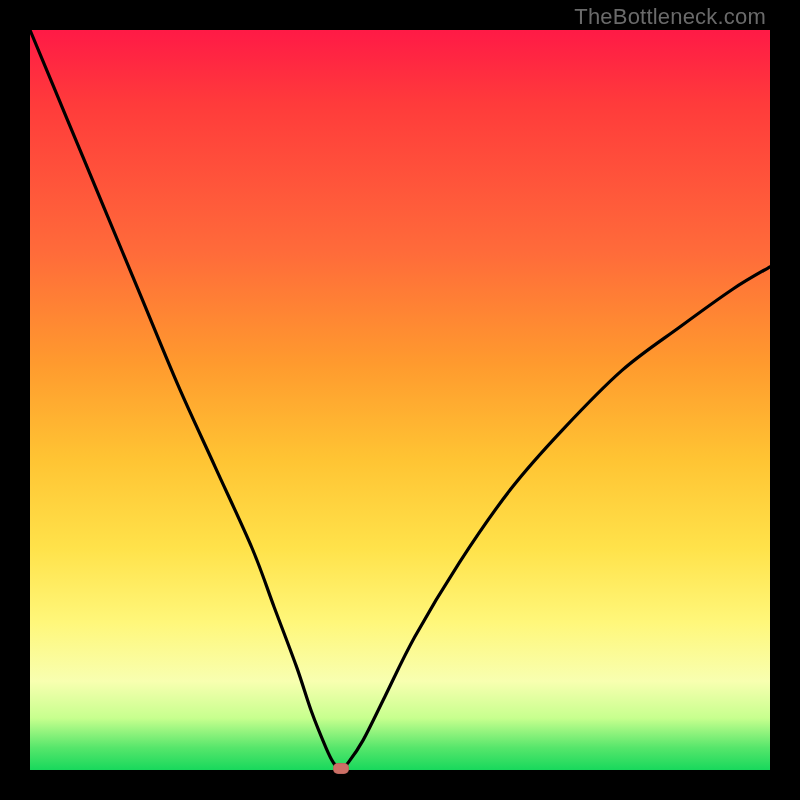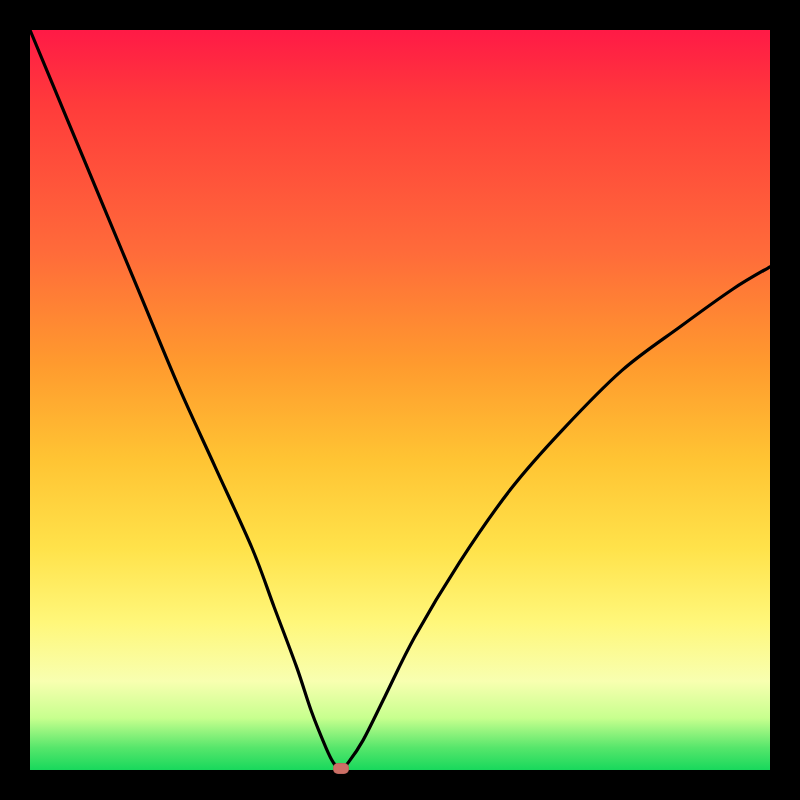--- a/index.html
+++ b/index.html
@@ -64,20 +64,21 @@
     background: #cc6f66;
     border-radius: 5px;
     box-shadow: 0 0 0 0.5px rgba(0,0,0,0.15) inset;
   }
 </style>
 </head>
 <body>
 
 <div class="frame">
 
+  <div class="watermark">TheBottleneck.com</div>
 
   <div class="plot-area">
 
     <svg class="curve" viewBox="0 0 740 740" preserveAspectRatio="none">
       <path id="curvePath" d="M 0.0 0.0 C 6.2 14.8, 24.7 59.2, 37.0 88.8 C 49.3 118.4, 61.7 148.0, 74.0 177.6 C 86.3 207.2, 98.7 236.8, 111.0 266.4 C 123.3 296.0, 135.7 326.8, 148.0 355.2 C 160.3 383.6, 172.7 409.5, 185.0 436.6 C 197.3 463.7, 212.1 494.6, 222.0 518.0 C 231.9 541.4, 236.8 557.5, 244.2 577.2 C 251.6 596.9, 260.2 619.1, 266.4 636.4 C 272.6 653.7, 276.3 667.2, 281.2 680.8 C 286.1 694.4, 292.3 709.2, 296.0 717.8 C 299.7 726.4, 300.9 728.9, 303.4 732.6 C 305.9 736.3, 308.3 740.0, 310.8 740.0 C 313.3 740.0, 314.5 737.5, 318.2 732.6 C 321.9 727.7, 326.8 721.5, 333.0 710.4 C 339.2 699.3, 346.6 683.3, 355.2 666.0 C 363.8 648.7, 372.5 629.0, 384.8 606.8 C 397.1 584.6, 413.2 557.5, 429.2 532.8 C 445.2 508.1, 463.7 481.0, 481.0 458.8 C 498.3 436.6, 514.3 419.3, 532.8 399.6 C 551.3 379.9, 572.3 357.7, 592.0 340.4 C 611.7 323.1, 632.7 309.6, 651.2 296.0 C 669.7 282.4, 688.2 268.9, 703.0 259.0 C 717.8 249.1, 733.8 240.5, 740.0 236.8" fill="none" stroke="#000" stroke-width="3.2" stroke-linecap="round" stroke-linejoin="round"></path>
     </svg>
 
     <div class="marker" id="marker" style="left: 302.8px; top: 733px;"></div>
 
   </div>

